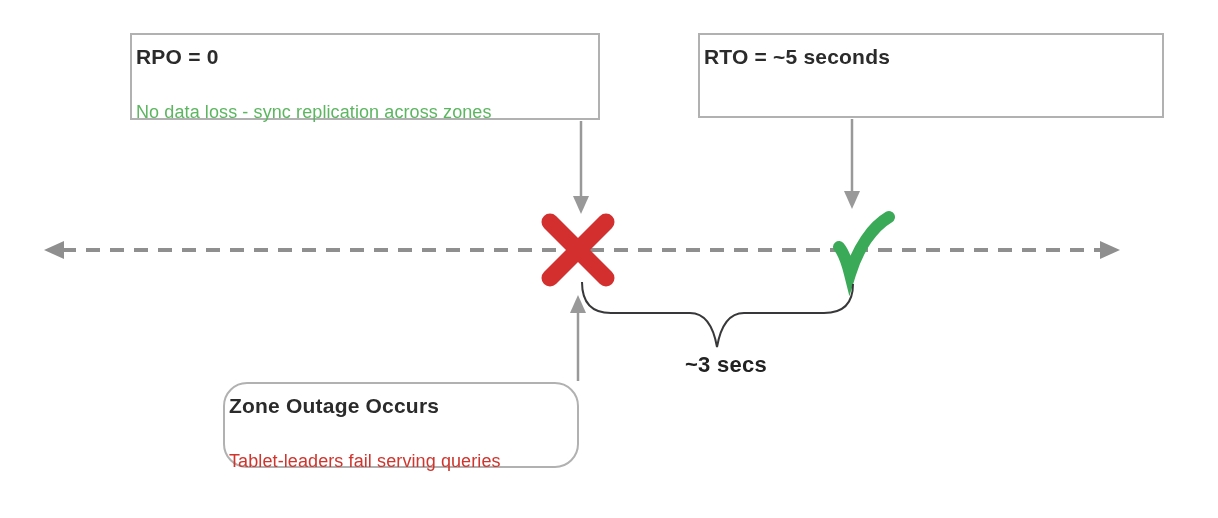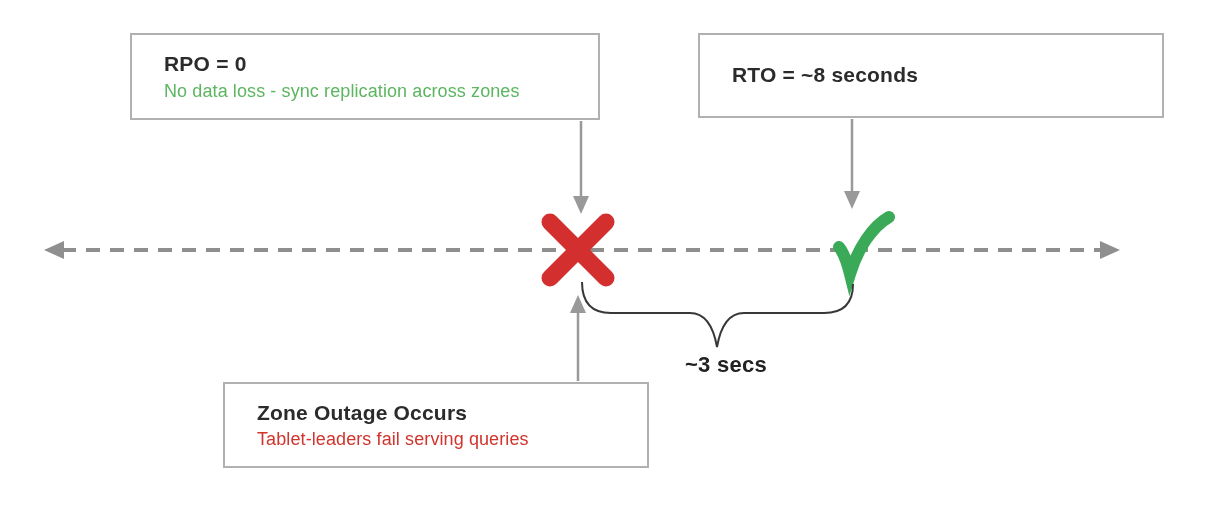--- a/index.html
+++ b/index.html
@@ -16,40 +16,41 @@
     left: 0; top: 0;
     width: 1218px; height: 518px;
   }
   .callout {
     position: absolute;
     box-sizing: border-box;
     background: #ffffff;
     border: 2px solid #b1b1b1;
     display: flex;
     flex-direction: column;
-    justify-content: center;
-    padding: 8px 32px;
+    justify-content: flex-start;
+    padding: 8px 4px;
     line-height: 1.35;
   }
   .callout .title {
     font-size: 21px;
     font-weight: bold;
     color: #2b2b2b;
     letter-spacing: 0.2px;
   }
   .callout .subtitle {
     font-size: 18px;
     letter-spacing: 0.1px;
+    margin-top: 29px;
   }
   .text-green { color: #5cb660; }
   .text-red   { color: #d0342c; }
 
   #rpo-box    { left: 130px; top: 33px;  width: 470px; height: 87px; }
   #rto-box    { left: 698px; top: 33px;  width: 466px; height: 85px; }
-  #outage-box { left: 223px; top: 382px; width: 426px; height: 86px; }
+  #outage-box { left: 223px; top: 382px; width: 356px; height: 86px; border-radius: 24px; }
 
   .duration-label {
     position: absolute;
     left: 648px;
     top: 352px;
     width: 156px;
     text-align: center;
     font-size: 22px;
     font-weight: bold;
     color: #222222;
@@ -91,21 +92,21 @@
 
     <path d="M 582 282 Q 582 313 611 313 L 690 313 Q 711 313 717 347 Q 723 313 744 313 L 824 313 Q 853 313 853 284" fill="none" stroke="#38383a" stroke-width="2"></path>
   </svg>
 
   <div class="callout" id="rpo-box">
     <div class="title">RPO = 0</div>
     <div class="subtitle text-green">No data loss - sync replication across zones</div>
   </div>
 
   <div class="callout" id="rto-box">
-    <div class="title">RTO = ~8 seconds</div>
+    <div class="title">RTO = ~5 seconds</div>
   </div>
 
   <div class="callout" id="outage-box">
     <div class="title">Zone Outage Occurs</div>
     <div class="subtitle text-red">Tablet-leaders fail serving queries</div>
   </div>
 
   <div class="duration-label">~3 secs</div>
 
 </div>

